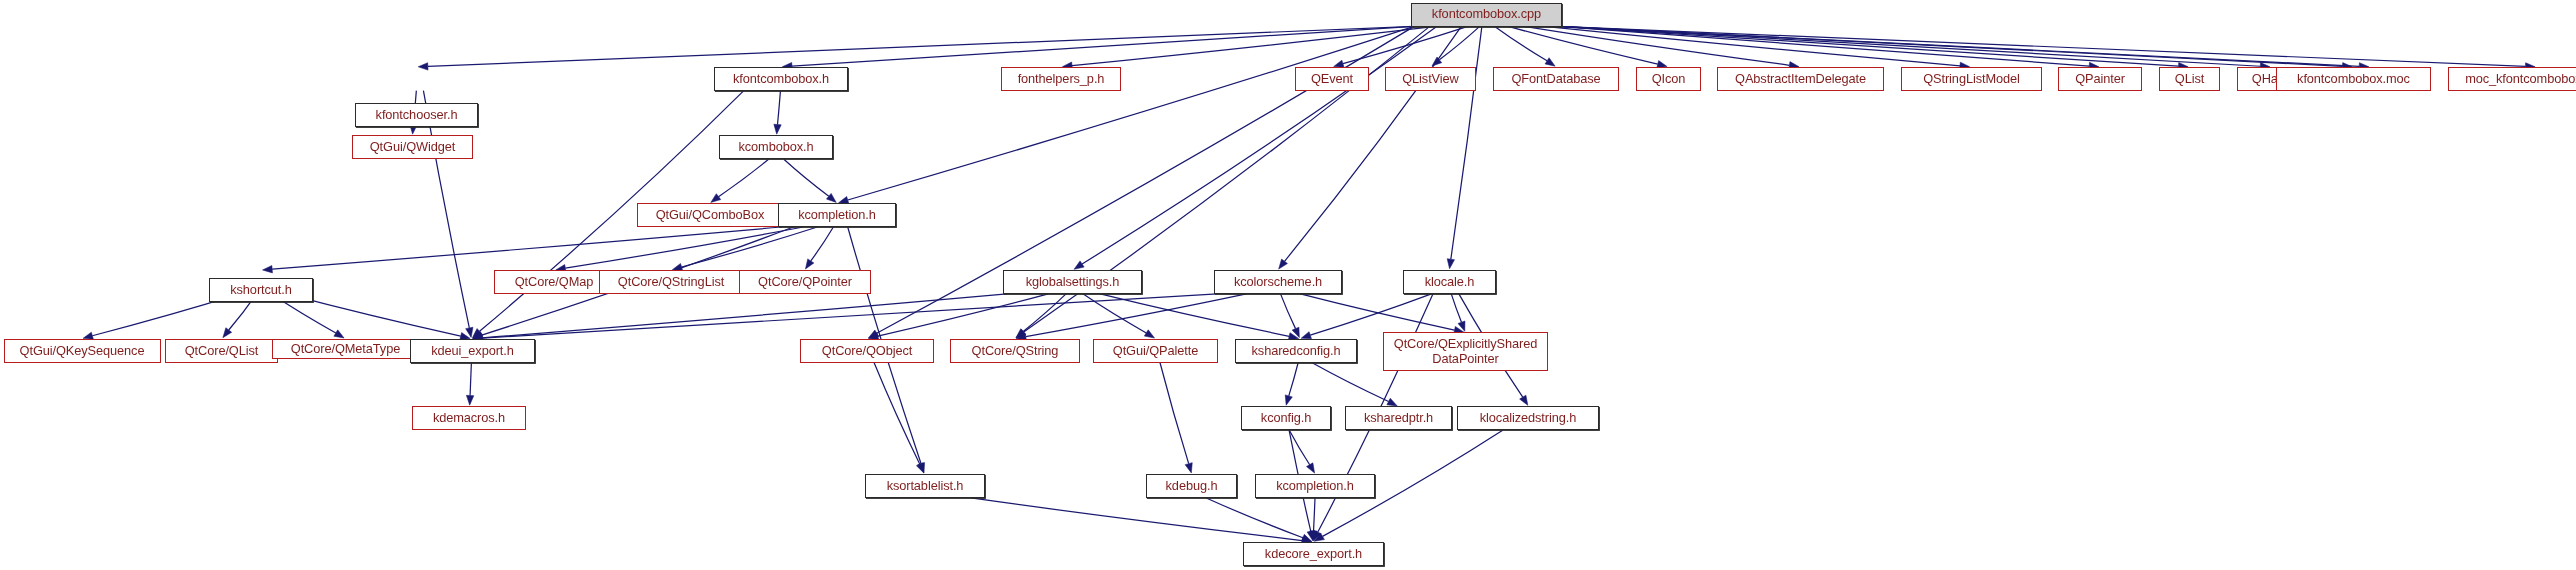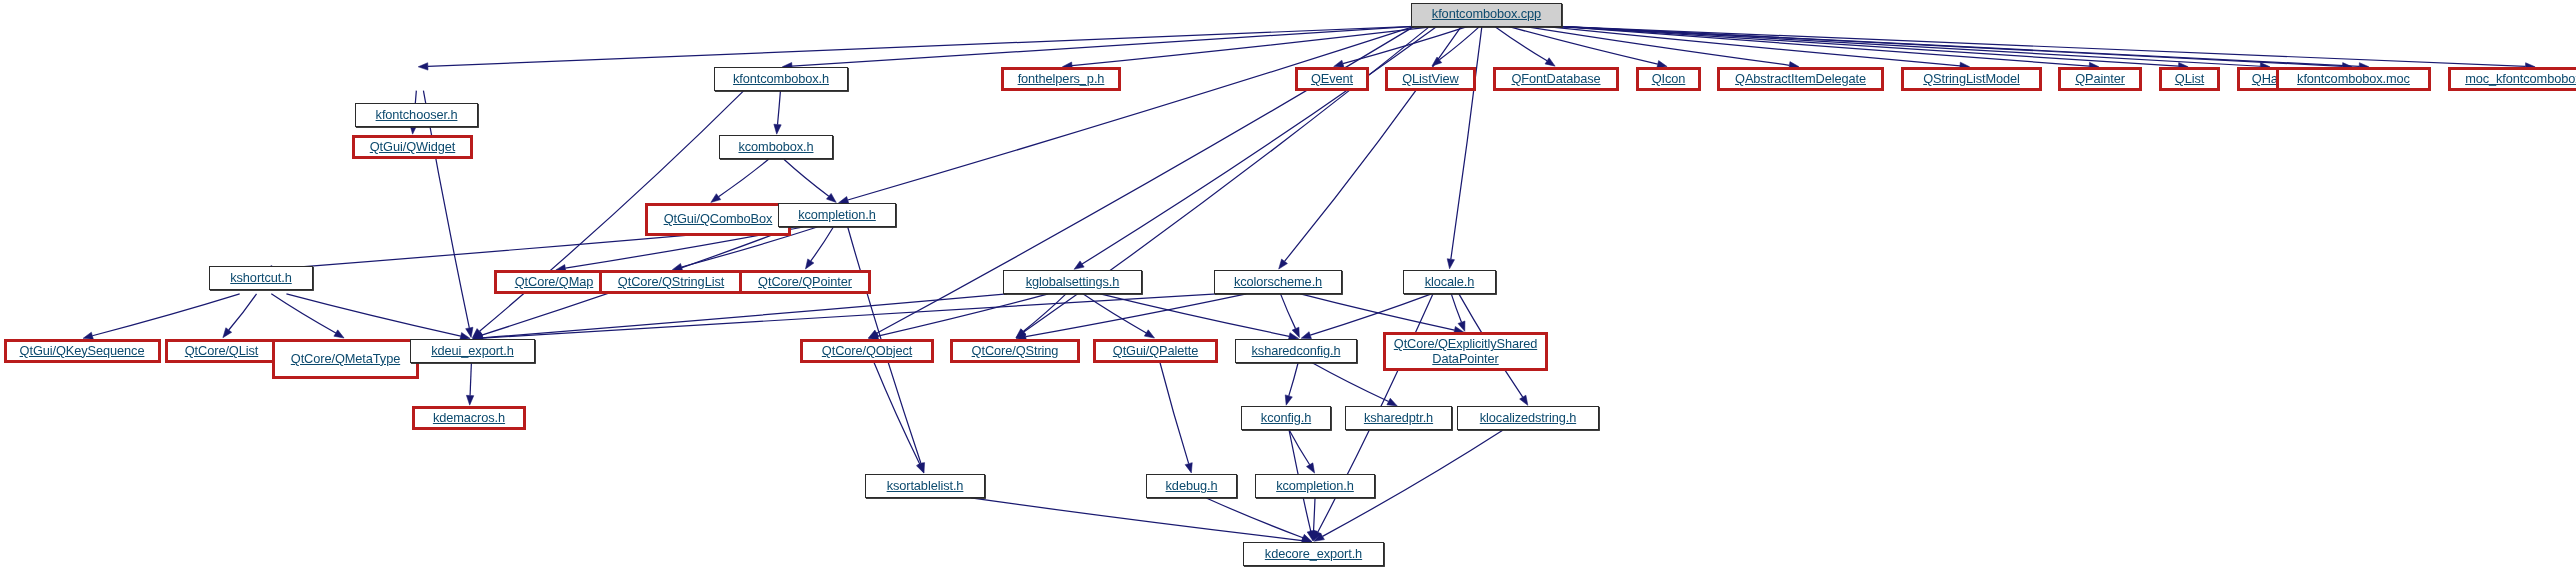--- a/index.html
+++ b/index.html
@@ -34,33 +34,32 @@
   }
   .node-box {
     position: absolute;
     box-sizing: border-box;
     background: #ffffff;
     display: flex;
     align-items: center;
     justify-content: center;
     text-align: center;
     line-height: 1.12;
-    color: #0c4a6e;
+    color: #7f1d1d;
     font-size: 12.8px;
     letter-spacing: -0.1px;
     white-space: pre-line;
     overflow: visible;
-    text-decoration: underline;
   }
   .node-box.internal {
     border: 1.4px solid #2b2b2b;
     box-shadow: 0.9px 0.9px 0 0 #2b2b2b;
   }
   .node-box.external {
-    border: 3px solid #b91c1c;
+    border: 1px solid #b91c1c;
   }
   .node-box.root {
     border: 1.4px solid #2b2b2b;
     background: #d0d0d0;
     box-shadow: 0.9px 0.9px 0 0 #2b2b2b;
   }
   .node-label {
     display: block;
     padding: 0 3.5px;
   }
@@ -205,32 +204,32 @@
       <div class="node-box external" style="left: 1717px; top: 67px; width: 167px; height: 24px;"><span class="node-label">QAbstractItemDelegate</span></div>
       <div class="node-box external" style="left: 1901px; top: 67px; width: 141px; height: 24px;"><span class="node-label">QStringListModel</span></div>
       <div class="node-box external" style="left: 2058px; top: 67px; width: 84px; height: 24px; text-align: center;"><span class="node-label">QPainter</span></div>
       <div class="node-box external" style="left: 2159px; top: 67px; width: 61px; height: 24px;"><span class="node-label">QList</span></div>
       <div class="node-box external" style="left: 2237px; top: 67px; width: 69px; height: 24px;"><span class="node-label">QHash</span></div>
       <div class="node-box external" style="left: 2323px; top: 67px; width: 95px; height: 24px;"><span class="node-label">QScrollBar</span></div>
       <div class="node-box external" style="left: 2276px; top: 67px; width: 155px; height: 24px;"><span class="node-label">kfontcombobox.moc</span></div>
       <div class="node-box external" style="left: 2448px; top: 67px; width: 178px; height: 24px;"><span class="node-label">moc_kfontcombobox.moc</span></div>
       <div class="node-box external" style="left: 352px; top: 135px; width: 121px; height: 24px;"><span class="node-label">QtGui/QWidget</span></div>
       <div class="node-box internal" style="left: 719px; top: 135px; width: 114px; height: 24px;"><span class="node-label">kcombobox.h</span></div>
-      <div class="node-box external" style="left: 637px; top: 203px; width: 146px; height: 33px; margin-left: 8px;"><span class="node-label">QtGui/QComboBox</span></div>
+      <div class="node-box external" style="left: 637px; top: 203px; width: 146px; height: 24px;"><span class="node-label">QtGui/QComboBox</span></div>
       <div class="node-box internal" style="left: 778px; top: 203px; width: 118px; height: 24px;"><span class="node-label">kcompletion.h</span></div>
-      <div class="node-box internal" style="left: 209px; top: 266px; width: 104px; height: 24px;"><span class="node-label">kshortcut.h</span></div>
+      <div class="node-box internal" style="left: 209px; top: 278px; width: 104px; height: 24px;"><span class="node-label">kshortcut.h</span></div>
       <div class="node-box external" style="left: 494px; top: 270px; width: 120px; height: 24px;"><span class="node-label">QtCore/QMap</span></div>
       <div class="node-box external" style="left: 599px; top: 270px; width: 144px; height: 24px;"><span class="node-label">QtCore/QStringList</span></div>
       <div class="node-box external" style="left: 739px; top: 270px; width: 132px; height: 24px;"><span class="node-label">QtCore/QPointer</span></div>
       <div class="node-box internal" style="left: 1003px; top: 270px; width: 139px; height: 24px; align-items: center;"><span class="node-label">kglobalsettings.h</span></div>
       <div class="node-box internal" style="left: 1214px; top: 270px; width: 128px; height: 24px;"><span class="node-label">kcolorscheme.h</span></div>
       <div class="node-box internal" style="left: 1403px; top: 270px; width: 93px; height: 24px;"><span class="node-label">klocale.h</span></div>
       <div class="node-box external" style="left: 3.5px; top: 339px; width: 157px; height: 24px;"><span class="node-label">QtGui/QKeySequence</span></div>
       <div class="node-box external" style="left: 165px; top: 339px; width: 113px; height: 24px;"><span class="node-label">QtCore/QList</span></div>
-      <div class="node-box external" style="left: 272px; top: 339px; width: 147px; height: 40px;"><span class="node-label">QtCore/QMetaType</span></div>
+      <div class="node-box external" style="left: 272px; top: 339px; width: 147px; height: 20px;"><span class="node-label">QtCore/QMetaType</span></div>
       <div class="node-box internal" style="left: 410px; top: 339px; width: 125px; height: 24px;"><span class="node-label">kdeui_export.h</span></div>
       <div class="node-box external" style="left: 800px; top: 339px; width: 134px; height: 24px;"><span class="node-label">QtCore/QObject</span></div>
       <div class="node-box external" style="left: 950px; top: 339px; width: 130px; height: 24px;"><span class="node-label">QtCore/QString</span></div>
       <div class="node-box external" style="left: 1093px; top: 339px; width: 125px; height: 24px;"><span class="node-label">QtGui/QPalette</span></div>
       <div class="node-box internal" style="left: 1235px; top: 339px; width: 122px; height: 24px;"><span class="node-label">ksharedconfig.h</span></div>
       <div class="node-box external" style="left: 1383px; top: 332px; width: 165px; height: 39px;"><span class="node-label">QtCore/QExplicitlyShared
 DataPointer</span></div>
       <div class="node-box internal" style="left: 1241px; top: 406px; width: 90px; height: 24px;"><span class="node-label">kconfig.h</span></div>
       <div class="node-box internal" style="left: 1345px; top: 406px; width: 107px; height: 24px;"><span class="node-label">ksharedptr.h</span></div>
       <div class="node-box internal" style="left: 1457px; top: 406px; width: 142px; height: 24px;"><span class="node-label">klocalizedstring.h</span></div>

